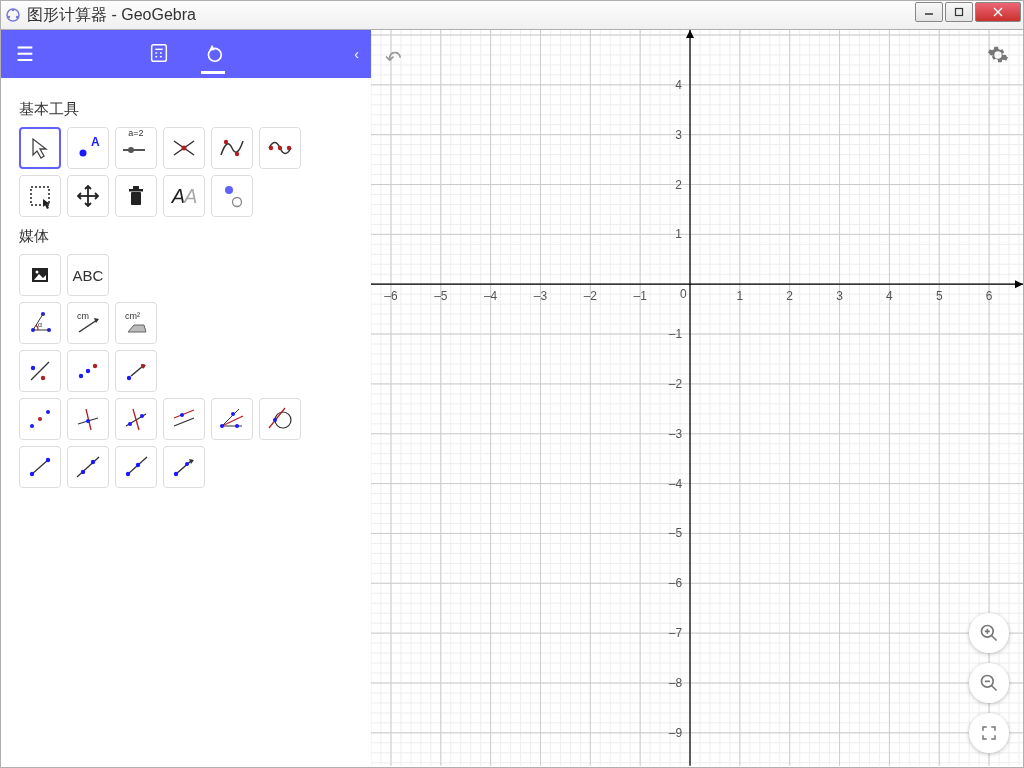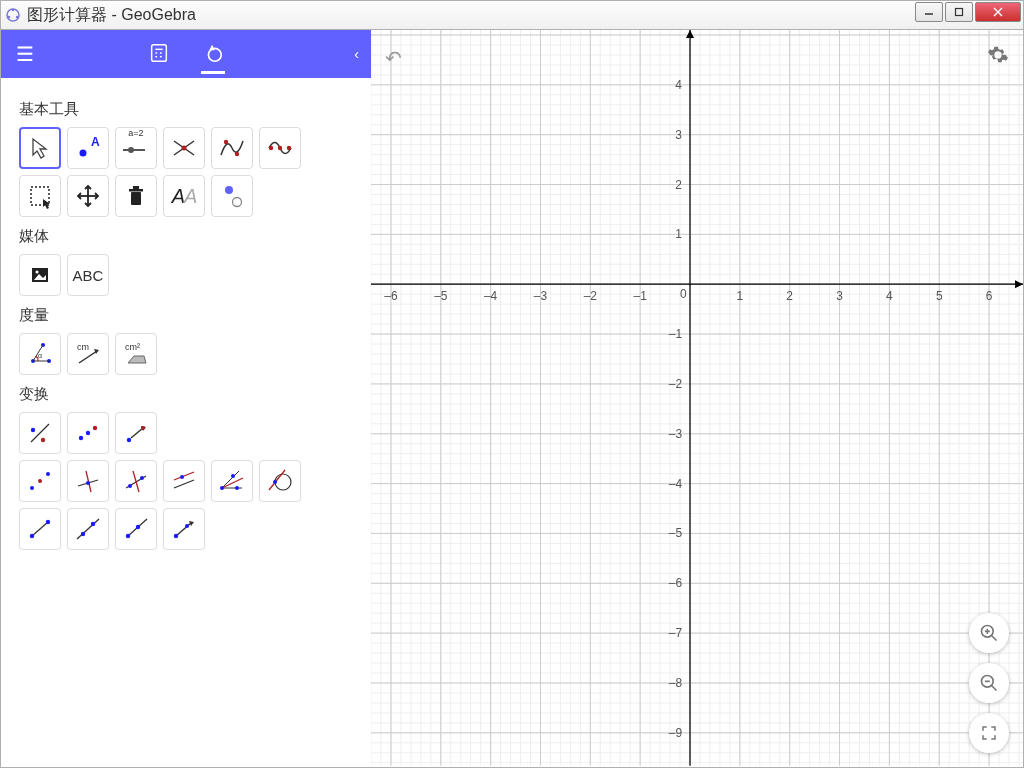--- a/index.html
+++ b/index.html
@@ -190,21 +190,20 @@
               <rect x="7" y="8" width="16" height="14" fill="#222"></rect>
               <circle cx="12" cy="12" r="1.5" fill="#fff"></circle>
               <path d="M9 20 L14 14 L18 18 L21 15 L21 20 Z" fill="#fff"></path>
             </svg>
           </div>
         <div class="tool-btn">
             <span style="font-size:15px;font-weight:500;">ABC</span>
           </div>
       </div>
 
-      <div class="tool-section-title">度量</div>
       <div class="tool-row">
         <div class="tool-btn">
             <svg viewBox="0 0 30 30">
               <circle cx="8" cy="22" r="2" fill="#1a1aff"></circle>
               <circle cx="24" cy="22" r="2" fill="#1a1aff"></circle>
               <circle cx="18" cy="6" r="2" fill="#1a1aff"></circle>
               <line x1="8" y1="22" x2="24" y2="22" stroke="#333"></line>
               <line x1="8" y1="22" x2="18" y2="6" stroke="#333"></line>
               <path d="M13 22 A6 6 0 0 0 11 17" fill="none" stroke="#b02020" stroke-width="1.3"></path>
               <text x="13" y="19" font-size="7" fill="#333">α</text>
@@ -218,21 +217,20 @@
             </svg>
           </div>
         <div class="tool-btn">
             <svg viewBox="0 0 30 30">
               <text x="4" y="11" font-size="9" fill="#333">cm²</text>
               <path d="M7 24 L13 17 L23 17 L25 24 Z" fill="#bbb" stroke="#666"></path>
             </svg>
           </div>
       </div>
 
-      <div class="tool-section-title">变换</div>
       <div class="tool-row">
         <div class="tool-btn">
             <svg viewBox="0 0 30 30">
               <line x1="6" y1="24" x2="24" y2="6" stroke="#333" stroke-width="1.3"></line>
               <circle cx="8" cy="12" r="2.2" fill="#1a1aff"></circle>
               <circle cx="18" cy="22" r="2.2" fill="#b02020"></circle>
             </svg>
           </div>
         <div class="tool-btn">
             <svg viewBox="0 0 30 30">

